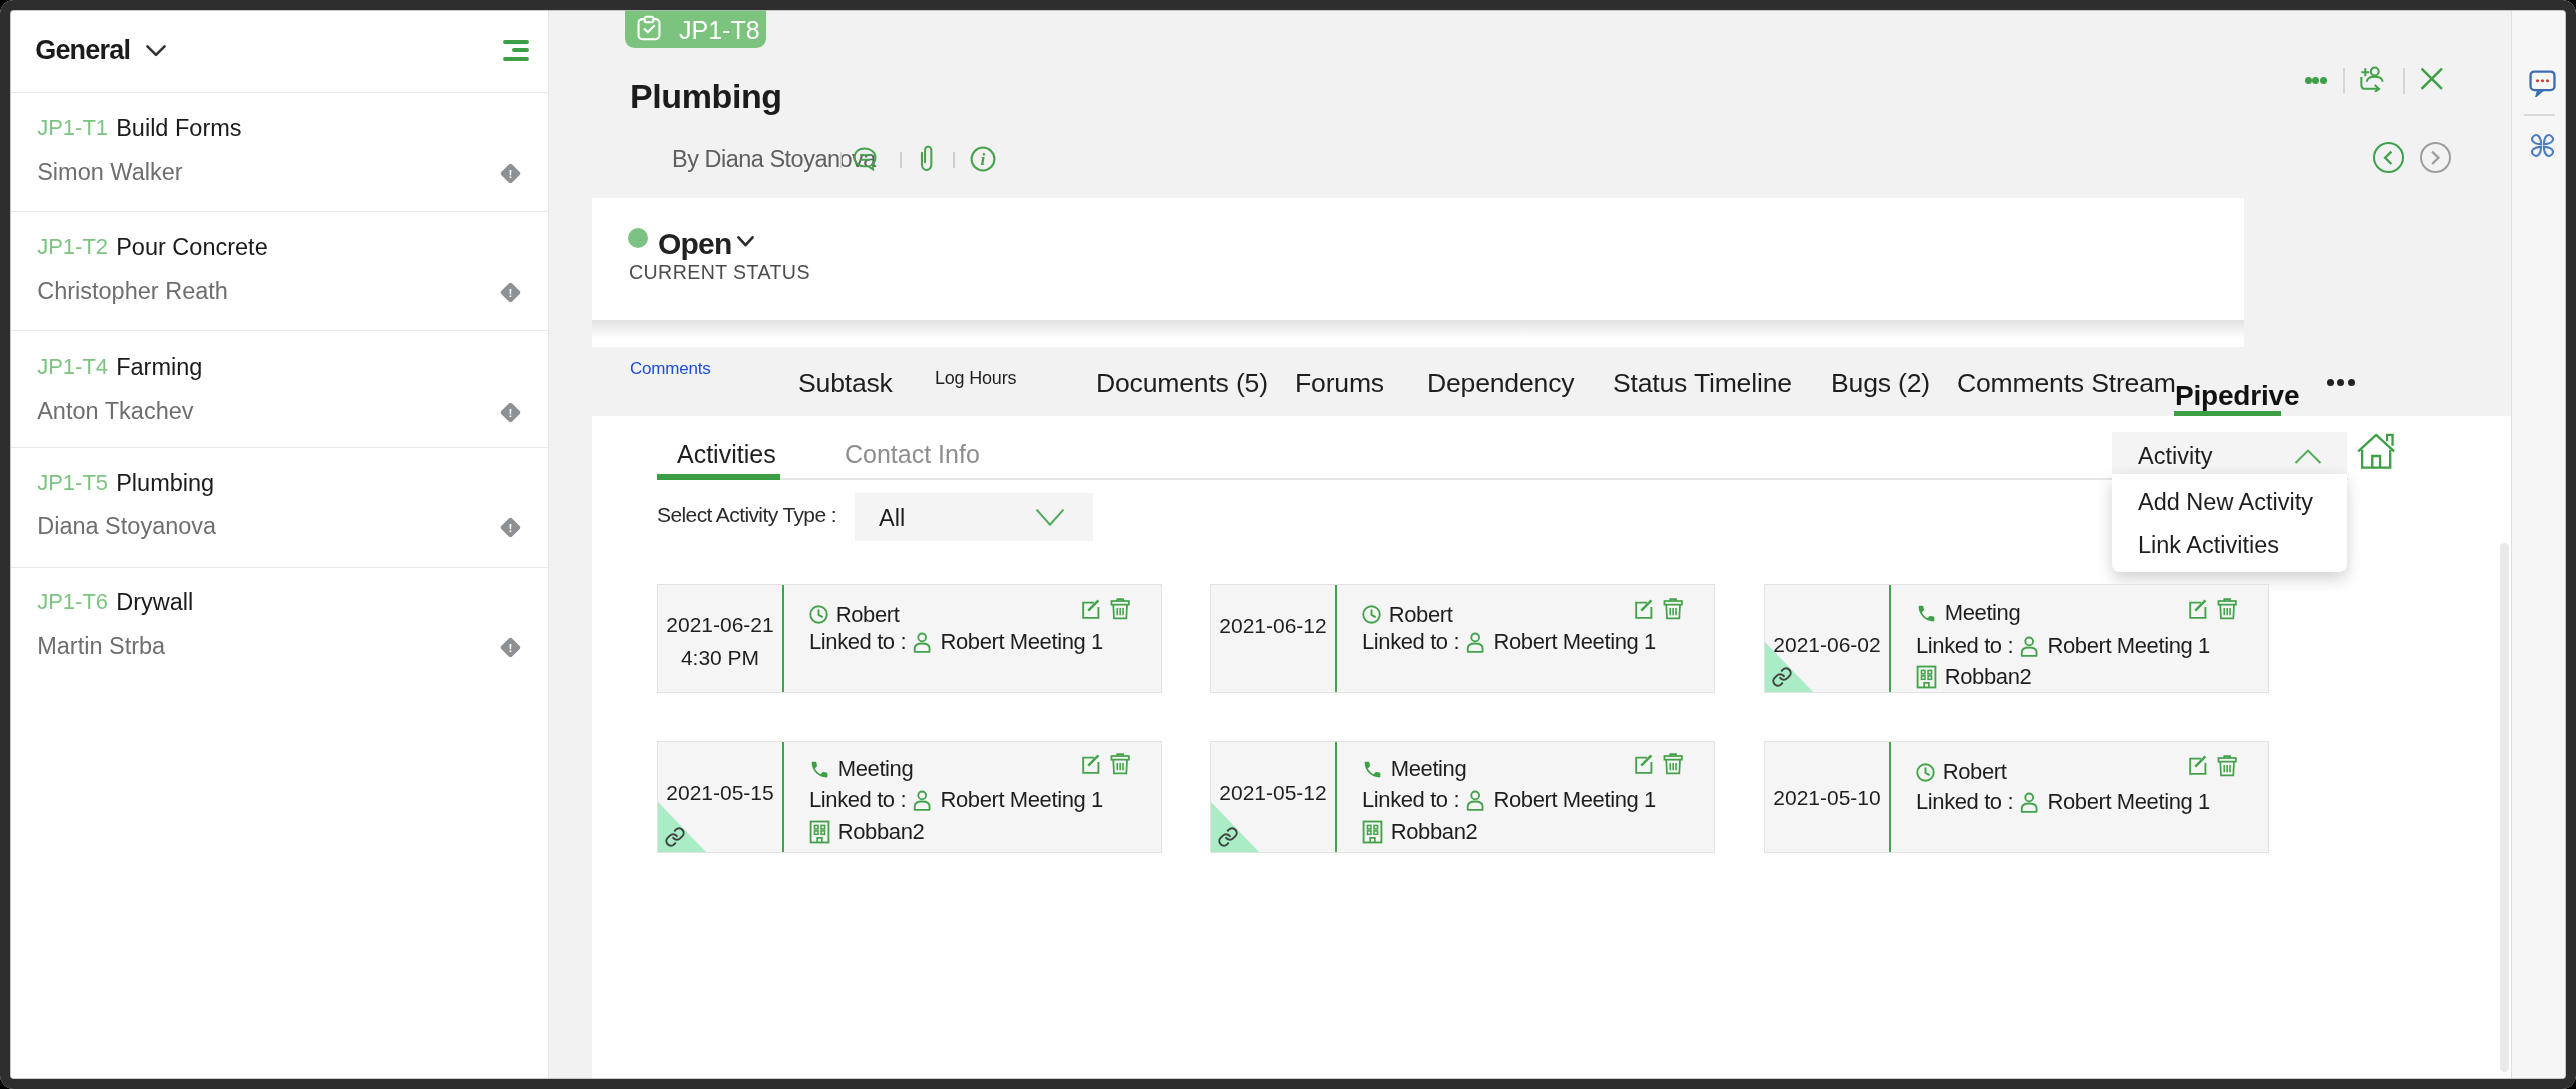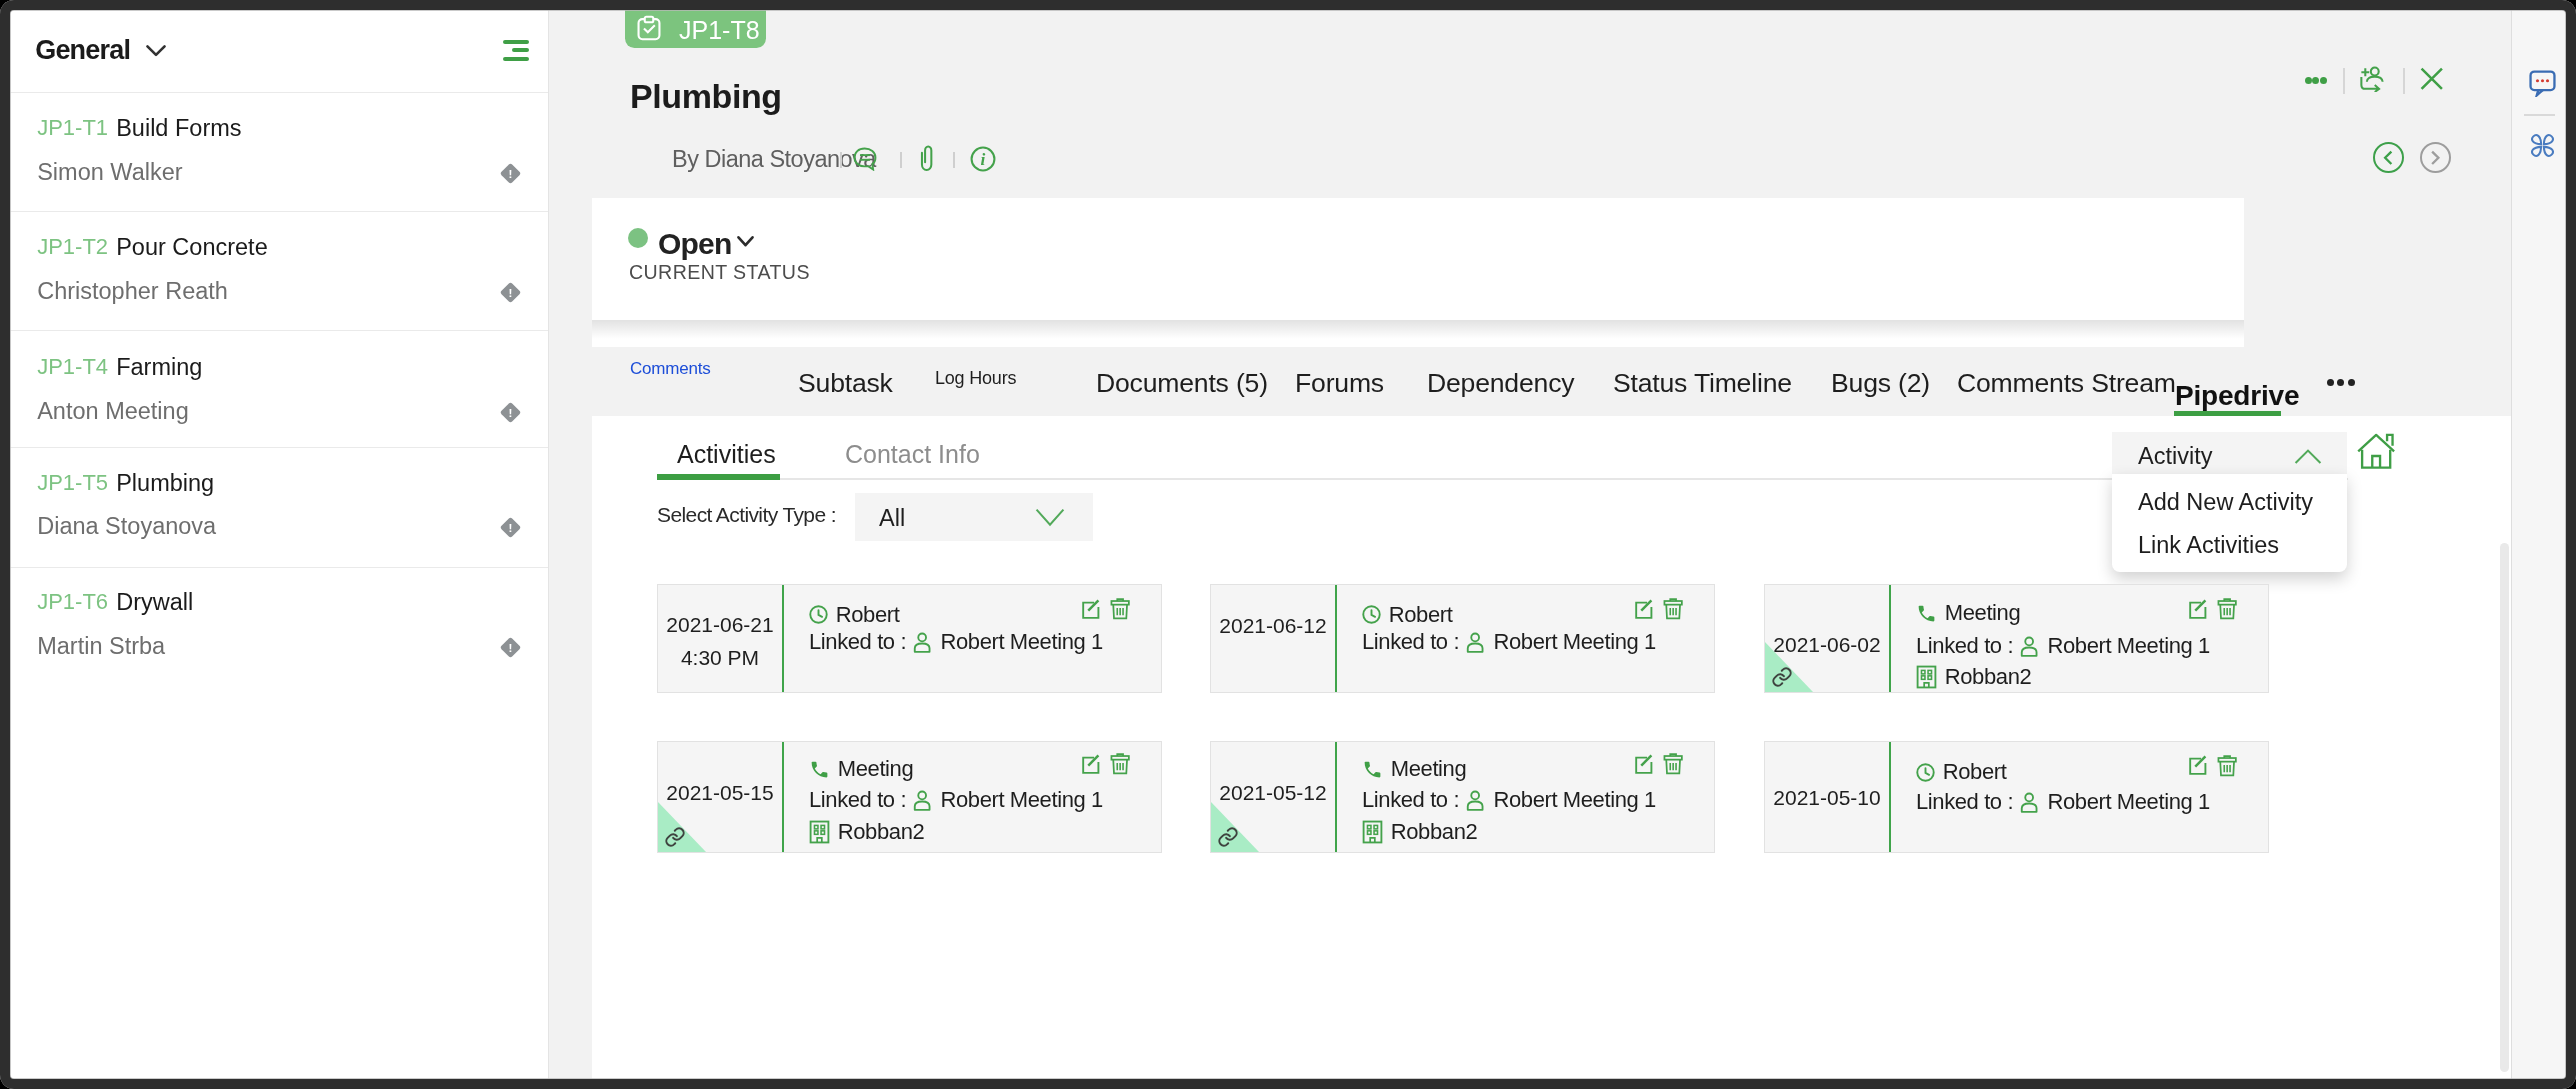--- a/index.html
+++ b/index.html
@@ -55,21 +55,21 @@
     <div class="sep" style="top:202px;"></div>
 
     <div class="txt sid" style="left:27px; top:225px;">JP1-T2</div>
     <div class="txt stitle" style="left:106px; top:225px;">Pour Concrete</div>
     <div class="txt sassign" style="left:27px; top:269px;">Christopher Reath</div>
     <div class="diamond" style="left:493px; top:276px;"></div>
     <div class="sep" style="top:321px;"></div>
 
     <div class="txt sid" style="left:27px; top:345px;">JP1-T4</div>
     <div class="txt stitle" style="left:106px; top:345px;">Farming</div>
-    <div class="txt sassign" style="left:27px; top:389px;">Anton Meeting</div>
+    <div class="txt sassign" style="left:27px; top:389px;">Anton Tkachev</div>
     <div class="diamond" style="left:493px; top:396px;"></div>
     <div class="sep" style="top:438px;"></div>
 
     <div class="txt sid" style="left:27px; top:461px;">JP1-T5</div>
     <div class="txt stitle" style="left:106px; top:461px;">Plumbing</div>
     <div class="txt sassign" style="left:27px; top:504px;">Diana Stoyanova</div>
     <div class="diamond" style="left:493px; top:511px;"></div>
     <div class="sep" style="top:558px;"></div>
 
     <div class="txt sid" style="left:27px; top:580px;">JP1-T6</div>

